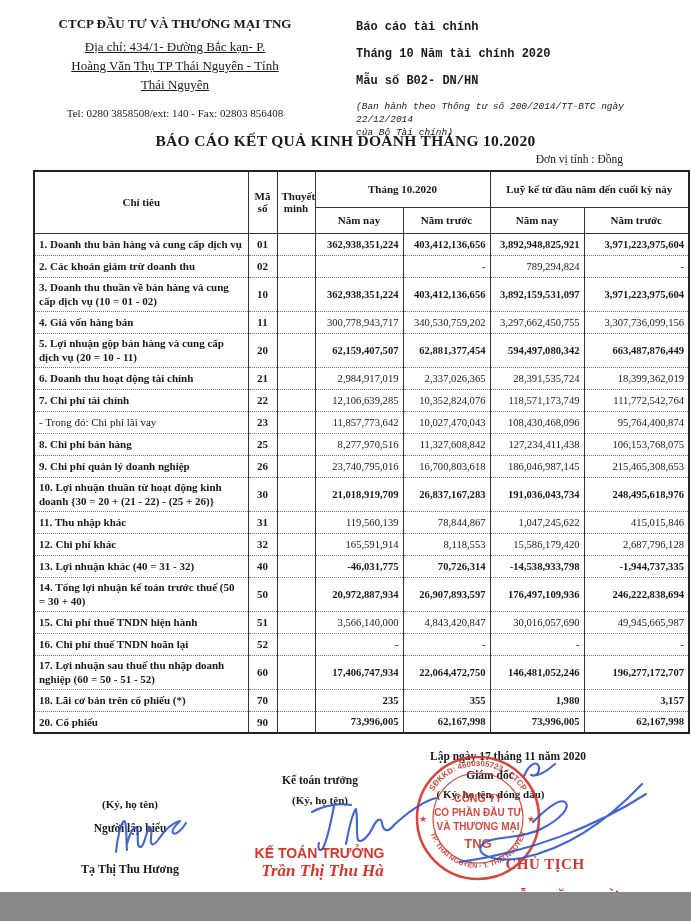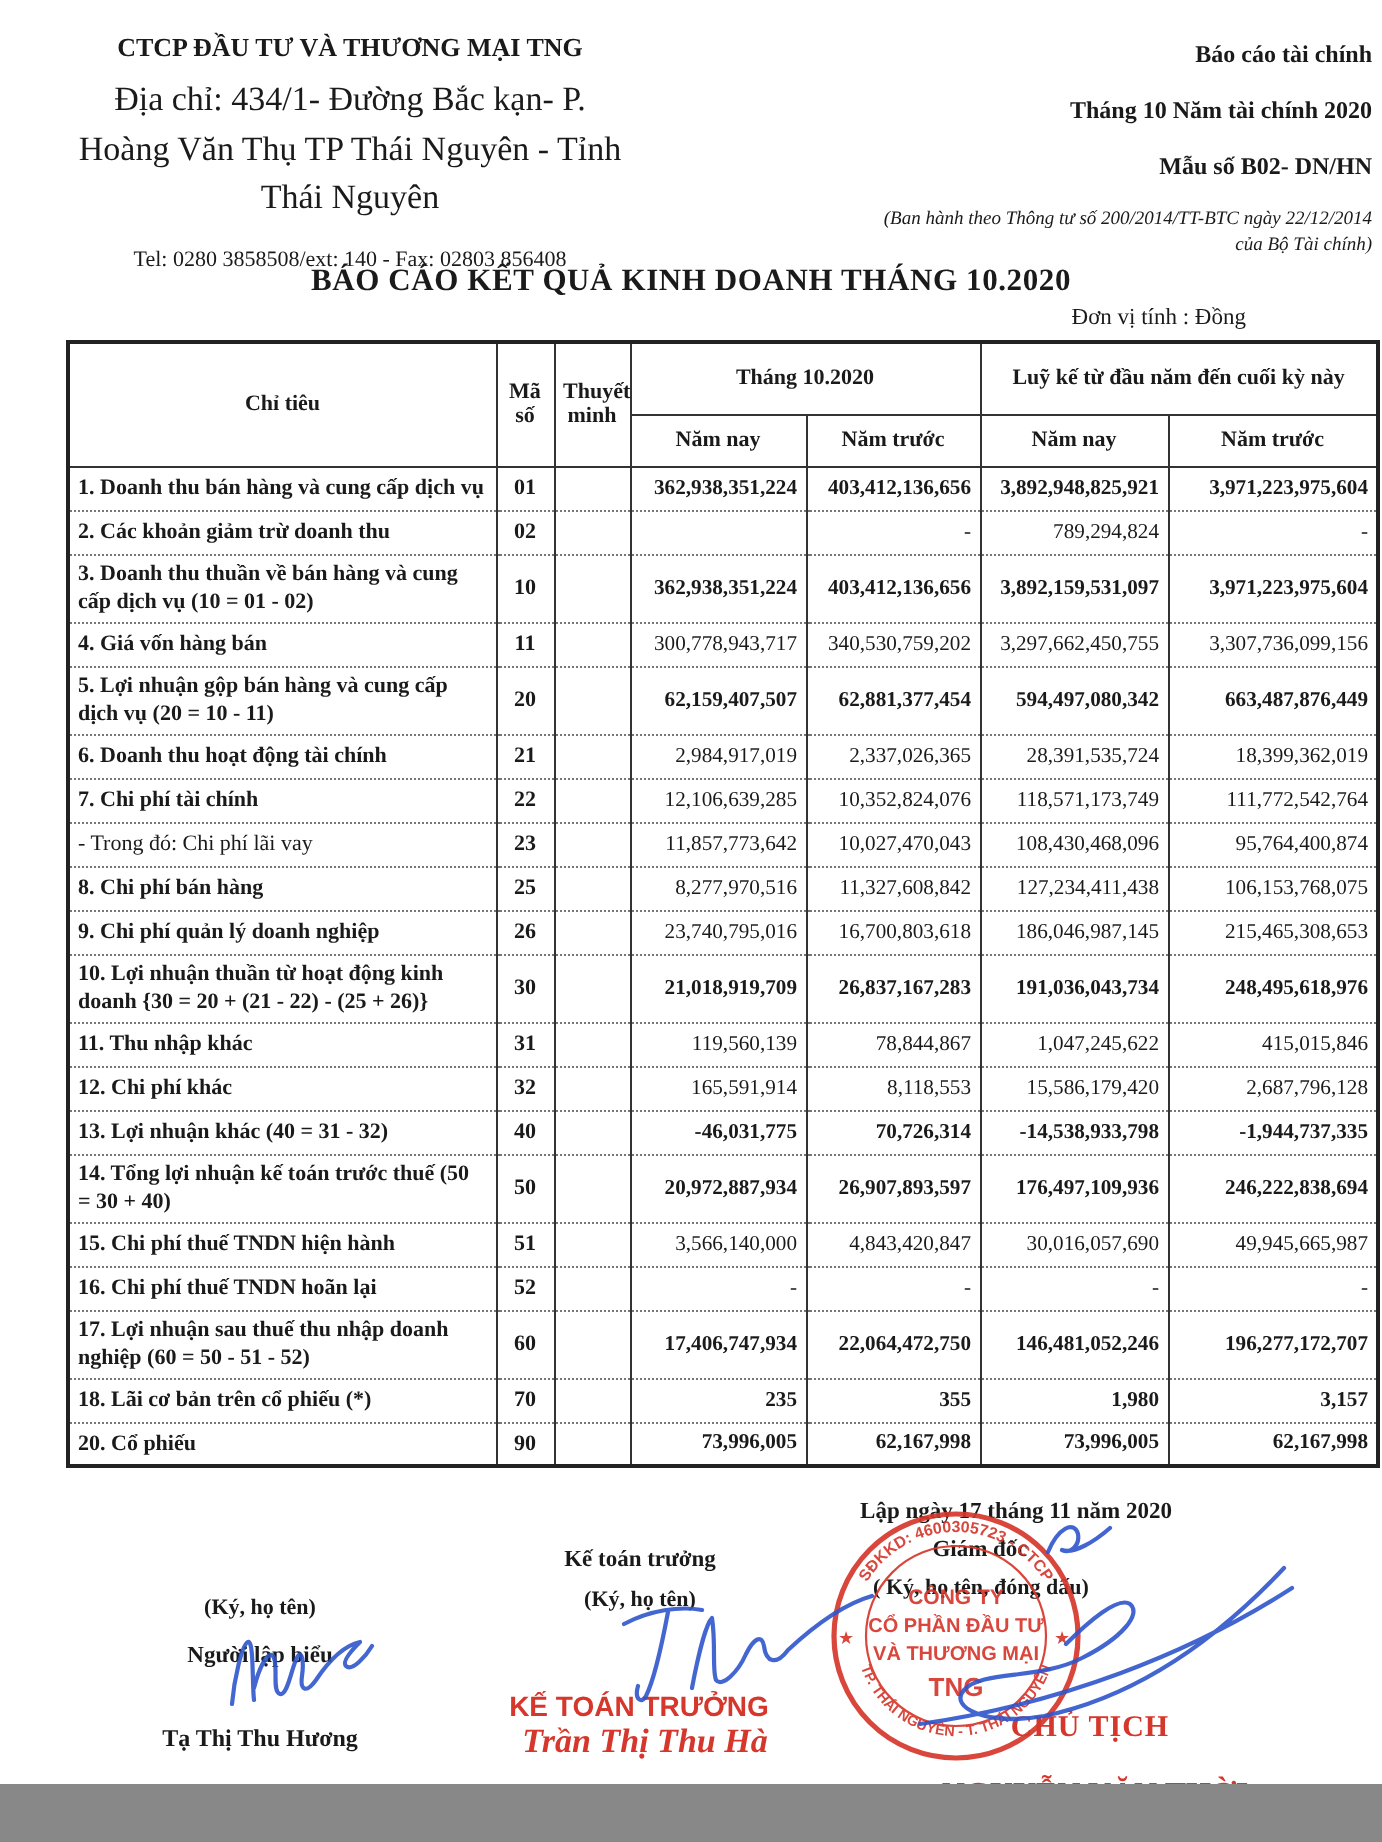--- a/index.html
+++ b/index.html
@@ -3,23 +3,23 @@
 <meta charset="utf-8">
 <style>
   html,body{margin:0;padding:0;background:#888;}
   .page{
     position:relative;width:691px;height:892px;margin:0 auto;background:#fff;
     font-family:"Liberation Serif","DejaVu Serif",serif;color:#1a1a1a;overflow:hidden;
   }
   
   .hdr-left{position:absolute;left:16px;top:16px;width:318px;text-align:center;}
   .company{font-weight:bold;font-size:13px;margin-bottom:6px;}
-  .addr{font-size:17px;line-height:1.45;}
+  .addr{font-size:13px;line-height:1.45;text-decoration:underline;}
   .tel{font-size:11px;margin-top:12px;text-align:center;}
-  .hdr-right{position:absolute;left:356px;top:20px;width:330px;text-align:right;}
+  .hdr-right{position:absolute;left:356px;top:20px;width:330px;text-align:left;font-family:Liberation Mono, monospace;}
   .meta-b{font-weight:bold;font-size:12px;margin-bottom:13px;}
   .meta-i{font-style:italic;font-size:9.5px;line-height:1.35;}
   
   .title{position:absolute;left:0;top:132px;width:100%;text-align:center;font-weight:bold;font-size:15.5px;letter-spacing:.3px;}
   .unit{position:absolute;left:0;top:153px;width:100%;text-align:right;padding-right:68px;box-sizing:border-box;font-size:11.5px;}
   
   table.report{
     position:absolute;left:33px;top:170px;width:655px;border-collapse:collapse;
     table-layout:fixed;font-size:11px;
   }

